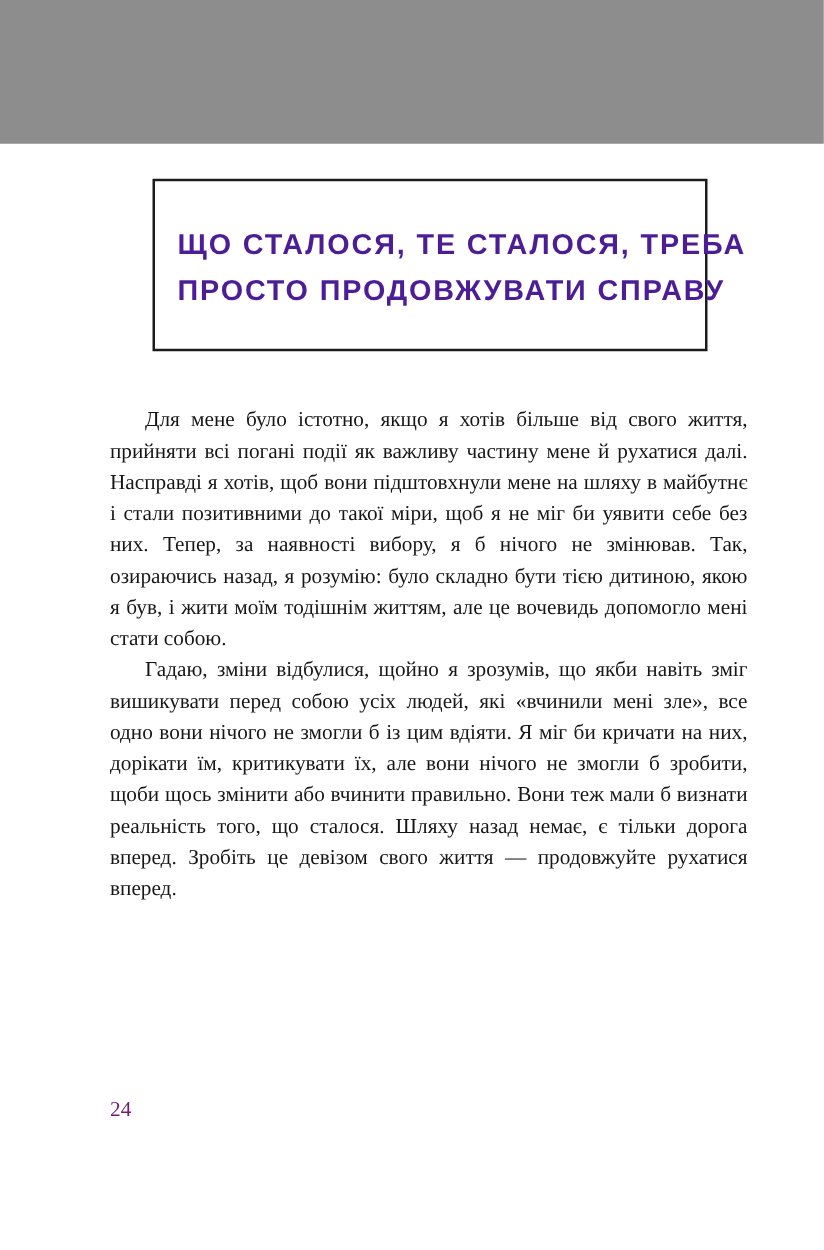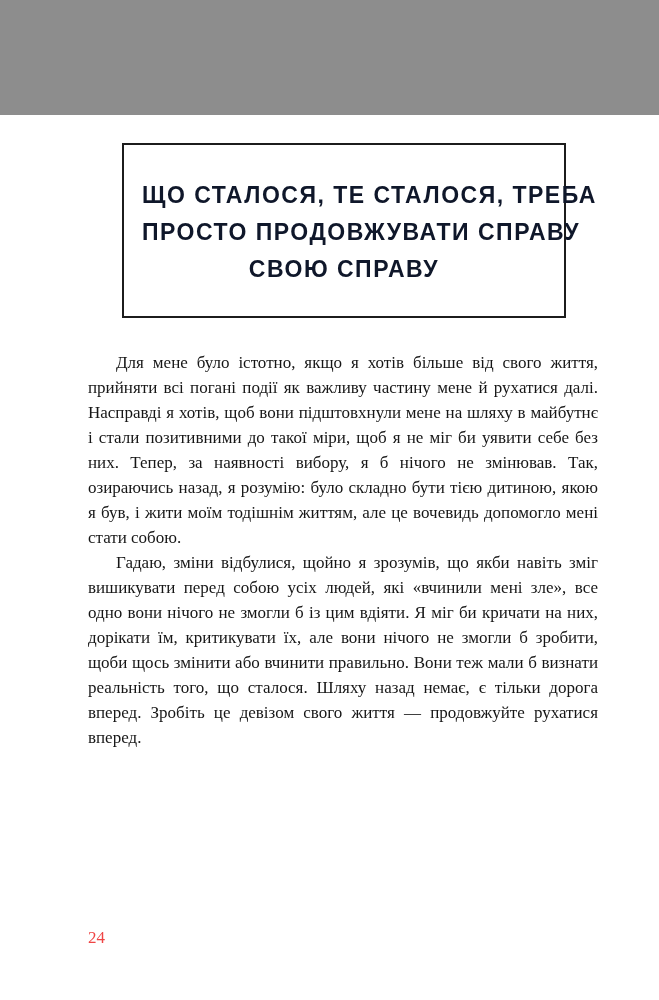--- a/index.html
+++ b/index.html
@@ -37,52 +37,51 @@
     padding: 32px 18px 28px 18px;
     text-align: center;
     background: #ffffff;
   }
   .title-line {
     font-family: "Liberation Sans", sans-serif;
     font-weight: bold;
     font-size: 23px;
     line-height: 37px;
     letter-spacing: 1.5px;
-    color: #0f172a;
+    color: #4c1d95;
     white-space: nowrap;
   }
   .body-text {
-    margin-top: 32px;
+    margin-top: 42px;
     font-size: 17px;
     line-height: 25px;
     text-align: justify;
   }
   .body-text p {
     margin: 0;
     text-indent: 28px;
   }
   .page-number {
     position: absolute;
     left: 88px;
-    top: 928px;
+    top: 878px;
     font-size: 17px;
-    color: #ef4444;
+    color: #701a75;
   }
 </style>
 </head>
 <body>
 
 <div class="top-band"></div>
 
 <div class="content">
 
   <div class="title-box">
     <div class="title-line">ЩО СТАЛОСЯ, ТЕ СТАЛОСЯ, ТРЕБА</div>
     <div class="title-line">ПРОСТО ПРОДОВЖУВАТИ СПРАВУ</div>
-    <div class="title-line">СВОЮ СПРАВУ</div>
   </div>
 
   <div class="body-text">
     <p>Для мене було істотно, якщо я хотів більше від свого життя, прийняти всі погані події як важливу частину мене й рухатися далі. Насправді я хотів, щоб вони підштовхнули мене на шляху в майбутнє і стали позитивними до такої міри, щоб я не міг би уявити себе без них. Тепер, за наявності вибору, я б нічого не змінював. Так, озираючись назад, я розумію: було складно бути тією дитиною, якою я був, і жити моїм тодішнім життям, але це вочевидь допомогло мені стати собою.</p>
     <p>Гадаю, зміни відбулися, щойно я зрозумів, що якби навіть зміг вишикувати перед собою усіх людей, які «вчинили мені зле», все одно вони нічого не змогли б із цим вдіяти. Я міг би кричати на них, дорікати їм, критикувати їх, але вони нічого не змогли б зробити, щоби щось змінити або вчинити правильно. Вони теж мали б визнати реальність того, що сталося. Шляху назад немає, є тільки дорога вперед. Зробіть це девізом свого життя — продовжуйте рухатися вперед.</p>
   </div>
 
 </div>
 
 <div class="page-number">24</div>

